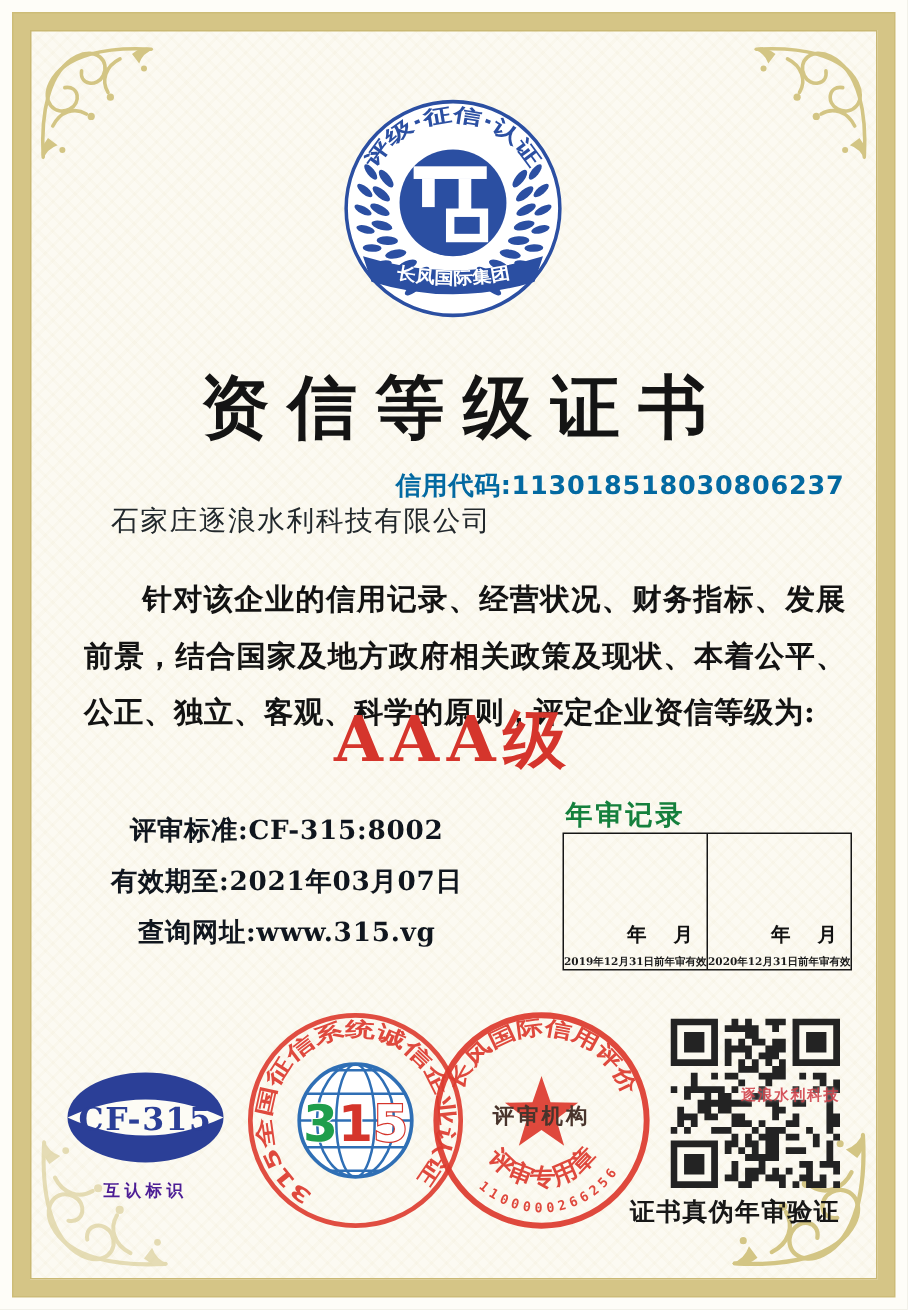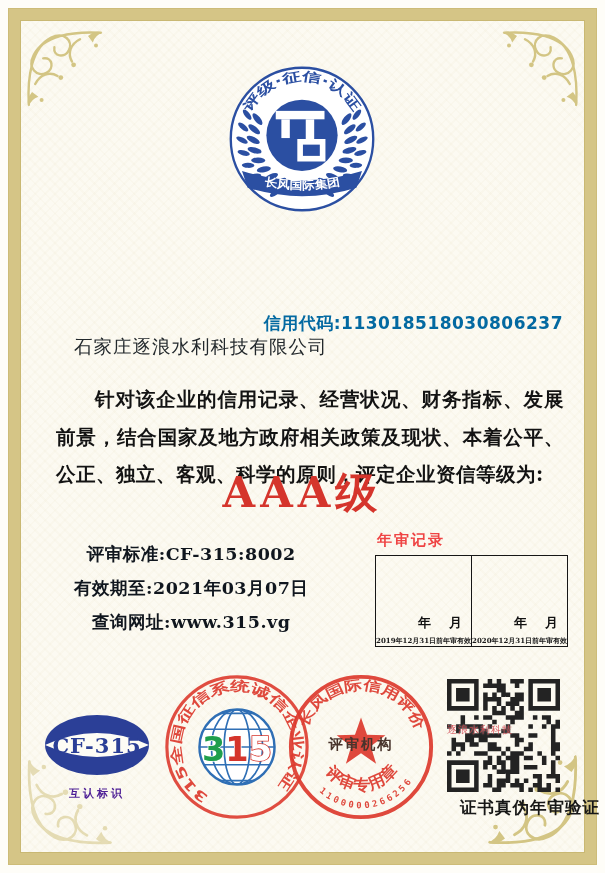--- a/index.html
+++ b/index.html
@@ -15,38 +15,38 @@
   .cert-title{position:absolute;left:0;top:241px;width:100%;text-align:center;
     font-size:46px;font-weight:900;letter-spacing:.27em;text-indent:.27em;color:#141414;}
   .credit-code{position:absolute;right:42px;top:312px;font-size:17px;font-weight:700;color:#0369a1;letter-spacing:.5px;}
   .company{position:absolute;left:74px;top:334px;font-size:18.5px;font-weight:400;color:#22282c;letter-spacing:1px;}
   .body-par{position:absolute;left:56px;top:381px;width:508px;font-size:19.5px;font-weight:700;
     line-height:37.5px;text-align:justify;text-indent:2em;color:#131313;letter-spacing:.5px;}
   .rating{position:absolute;left:0;top:465px;width:100%;text-align:center;
     font-size:42px;font-weight:900;color:#d5352c;letter-spacing:5px;}
   .fields{position:absolute;left:74px;top:537px;}
   .field-line{font-size:17.5px;font-weight:700;line-height:34px;color:#10161e;letter-spacing:.5px;text-align:center;}
-  .ar-title{position:absolute;left:377px;top:531px;font-size:15px;font-weight:700;letter-spacing:2px;color:#ef4444;}
+  .ar-title{position:absolute;left:377px;top:531px;font-size:18px;font-weight:700;letter-spacing:2px;color:#15803d;}
   .ar-table{position:absolute;left:375px;top:555px;width:191px;height:90px;border:1.5px solid #161616;display:flex;}
   .ar-cell{position:relative;flex:1;border-right:1.5px solid #161616;}
   .ar-cell:last-child{border-right:none;}
   .ar-ym{position:absolute;left:0;right:0;bottom:14px;text-align:right;font-size:13px;font-weight:700;color:#111;}
   .ar-ym span{margin:0 9px;}
   .ar-foot{position:absolute;left:0;right:0;bottom:2px;text-align:right;font-size:7px;line-height:1;
     font-weight:700;color:#1a1a1a;white-space:nowrap;}
   .cf-badge{position:absolute;left:42px;top:712px;}
   .cf-caption{position:absolute;left:42px;top:786px;width:110px;text-align:center;
     font-size:11px;font-weight:700;letter-spacing:3px;color:#4c1d95;}
   .globe-seal{position:absolute;left:158px;top:668px;}
   .red-stamp{position:absolute;left:282px;top:668px;}
   .qr-wrap{position:absolute;left:447px;top:679px;width:113px;height:113px;}
-  .qr-overlay{position:absolute;left:0;right:0;top:44px;text-align:left;font-size:10px;font-weight:400;
+  .qr-overlay{position:absolute;left:0;right:0;top:44px;text-align:right;font-size:10px;font-weight:700;
     color:rgba(206,58,66,.85);letter-spacing:1px;text-shadow:0 0 2px rgba(255,255,255,.6);}
   .qr-caption{position:absolute;left:419px;top:797px;width:142px;text-align:center;
-    font-size:16.5px;font-weight:700;letter-spacing:1px;color:#171717;margin-left:40px;}
+    font-size:16.5px;font-weight:700;letter-spacing:1px;color:#171717;}
 </style>
 </head>
 <body>
 
 <div class="page">
   <div class="inner-bg"></div>
   <div class="frame"></div>
 
   <svg width="0" height="0" style="position:absolute">
     <symbol id="flourish" viewBox="0 0 100 100">
@@ -128,20 +128,21 @@
       <rect x="58" y="59" width="9" height="20"></rect>
       <rect x="84" y="59" width="9" height="26"></rect>
       <rect x="78" y="83" width="24" height="18" fill="none" stroke="#fff" stroke-width="6"></rect>
     </g>
     <path d="M16,114 Q80,134 144,114 L138,132 Q80,150 22,132 Z" fill="#2b4fa2"></path>
     <text font-size="12" font-weight="bold" fill="#fff" font-family="DejaVu Sans, Liberation Sans, sans-serif">
       <textPath href="#banner-arc" startOffset="14" textLength="82" lengthAdjust="spacingAndGlyphs">长风国际集团</textPath>
     </text>
   </svg>
 
+  <div class="cert-title sans">资信等级证书</div>
   <div class="credit-code sans">信用代码:113018518030806237</div>
   <div class="company sans">石家庄逐浪水利科技有限公司</div>
   <div class="body-par">针对该企业的信用记录、经营状况、财务指标、发展前景，结合国家及地方政府相关政策及现状、本着公平、公正、独立、客观、科学的原则，评定企业资信等级为:</div>
   <div class="rating">AAA级</div>
 
   <div class="fields">
     <div class="field-line">评审标准:CF-315:8002</div>
     <div class="field-line">有效期至:2021年03月07日</div>
     <div class="field-line">查询网址:www.315.vg</div>
   </div>

